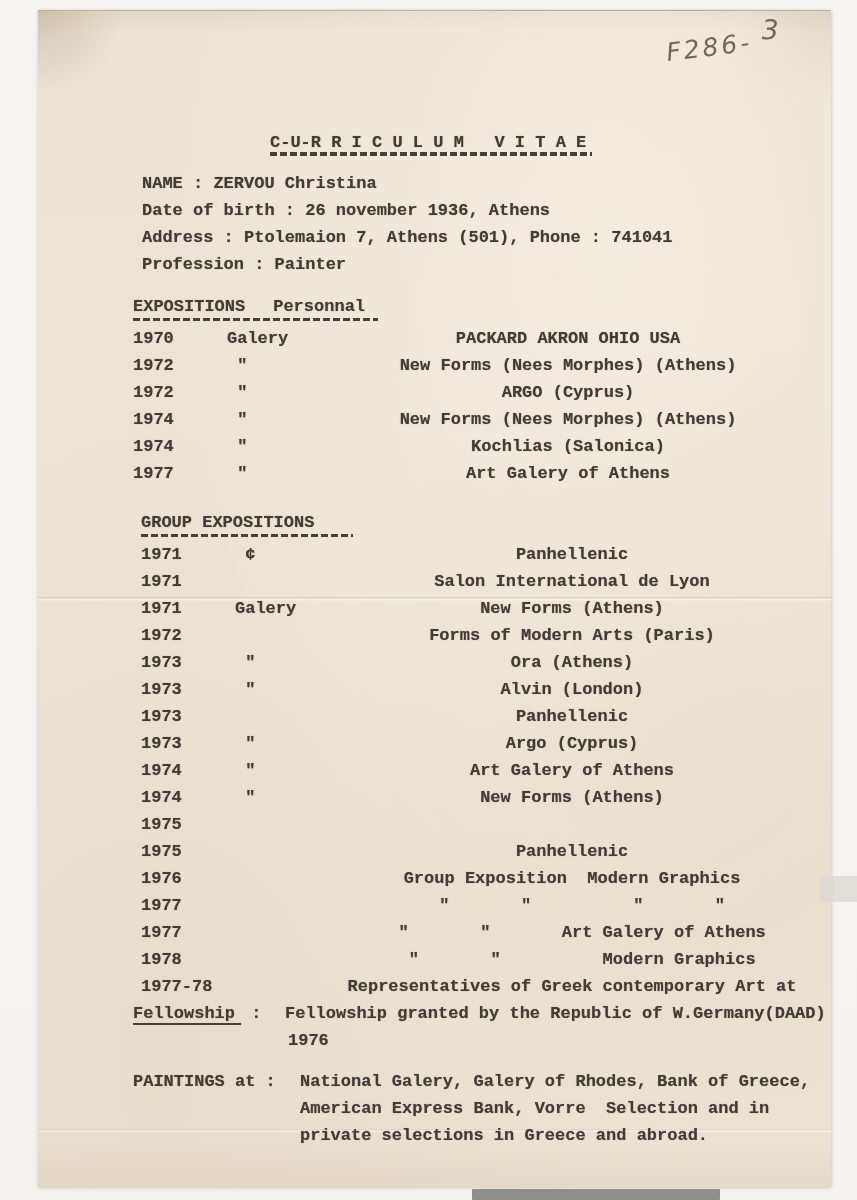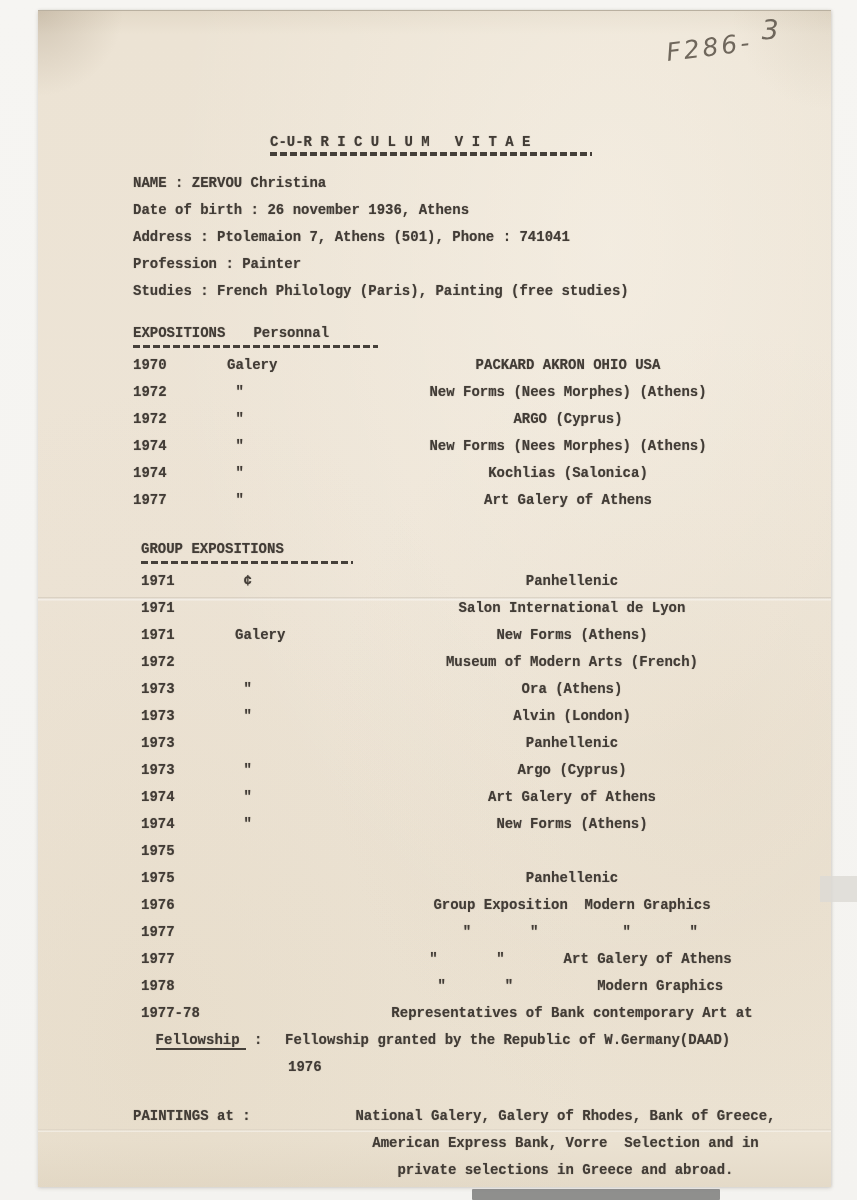--- a/index.html
+++ b/index.html
@@ -39,54 +39,54 @@
   .annotation{
     position:absolute; right:48px; top:18px;
     font-family:"DejaVu Sans",sans-serif; font-style:italic;
     color:#6f675c; font-size:25px; letter-spacing:3px;
     transform:rotate(-7deg); white-space:pre;
   }
   .annotation .raised{display:inline-block; transform:translateY(-9px) rotate(6deg); font-size:27px;}
   .content{
     position:absolute; left:0; top:0; right:0; bottom:0;
     padding:118px 0 0 95px;
-    color:#423c36; font-size:14px; font-weight:700; letter-spacing:0;
+    color:#423c36; font-size:17px; font-weight:700; letter-spacing:0;
     text-shadow:0 0 1px rgba(66,60,54,0.55);
   }
   .line, .row, .sec-head, .title{height:27px; line-height:27px; white-space:pre;}
   .title-block{margin-left:137px; margin-bottom:14px;}
   .dash-ul{
     height:4px; margin-top:-4px;
     background:repeating-linear-gradient(90deg,#45403a 0 7px, rgba(0,0,0,0) 7px 10px);
   }
   .title-ul{width:322px;}
-  .personal{margin-bottom:15px;}
+  .personal{margin-bottom:15px;margin-left:9px;}
   .sec-sub{margin-left:28px;}
   .sec-ul{
     height:3px; margin-top:-2px; margin-bottom:4px;
     background:repeating-linear-gradient(90deg,#45403a 0 7px, rgba(0,0,0,0) 7px 10px);
   }
   .ul-expo{width:245px;}
   .ul-group{width:212px;}
   .sec-expo{margin-top:0px;}
   .sec-group{margin-top:22px;margin-left:8px;}
   .row{display:flex;}
   .cell{white-space:pre; display:block;}
   .cell.year{width:94px; flex:0 0 94px;}
   .cell.marker{width:78px; flex:0 0 78px;}
   .cell.desc{flex:1 1 auto;text-align:center;}
   .museums-line{margin-left:162px;}
-  .fellow-row{display:flex;text-align:center;}
+  .fellow-row{display:flex;}
   .fellow-label{flex:0 0 152px; white-space:pre;}
   .fellow-label .uword{border-bottom:2px solid #45403a; padding-right:6px;}
   .fellow-text{white-space:pre;}
   .fellow-year{margin-left:155px;}
-  .paint-row{display:flex; margin-top:22px;}
+  .paint-row{display:flex; margin-top:14px;}
   .paint-label{flex:0 0 167px; white-space:pre;}
-  .paint-lines{flex:1 1 auto;text-align:center;}
+  .paint-lines{flex:1 1 auto;}
 </style>
 </head>
 <body>
 
 <div class="stage">
   <div class="paper">
     <div class="crease-mid"></div>
     <div class="crease-low"></div>
 
     <div class="annotation"><span>F286-</span> <span class="raised">3</span></div>
@@ -96,21 +96,20 @@
       <div class="title-block">
         <div class="title">C-U-R R I C U L U M   V I T A E</div>
         <div class="dash-ul title-ul"></div>
       </div>
 
       <div class="personal" id="personal-lines">
           <div class="line">NAME : ZERVOU Christina</div>
           <div class="line">Date of birth : 26 november 1936, Athens</div>
           <div class="line">Address : Ptolemaion 7, Athens (501), Phone : 741041</div>
           <div class="line">Profession : Painter</div>
-          <div class="line">Studies : French Philology (Paris), Painting (free studies)</div>
         </div>
 
       <div class="section sec-expo">
         <div class="sec-head"><span>EXPOSITIONS</span><span class="sec-sub">Personnal</span></div>
         <div class="dash-ul sec-ul ul-expo"></div>
         <div id="expo-rows">
             <div class="row"><span class="cell year">1970</span><span class="cell marker">Galery</span><span class="cell desc">PACKARD AKRON OHIO USA</span></div>
             <div class="row"><span class="cell year">1972</span><span class="cell marker"> "</span><span class="cell desc">New Forms (Nees Morphes) (Athens)</span></div>
             <div class="row"><span class="cell year">1972</span><span class="cell marker"> "</span><span class="cell desc">ARGO (Cyprus)</span></div>
             <div class="row"><span class="cell year">1974</span><span class="cell marker"> "</span><span class="cell desc">New Forms (Nees Morphes) (Athens)</span></div>
@@ -119,34 +118,34 @@
           </div>
       </div>
 
       <div class="section sec-group">
         <div class="sec-head"><span>GROUP EXPOSITIONS</span></div>
         <div class="dash-ul sec-ul ul-group"></div>
         <div id="group-rows">
             <div class="row"><span class="cell year">1971</span><span class="cell marker"> ¢</span><span class="cell desc">Panhellenic</span></div>
             <div class="row"><span class="cell year">1971</span><span class="cell marker"></span><span class="cell desc">Salon International de Lyon</span></div>
             <div class="row"><span class="cell year">1971</span><span class="cell marker">Galery</span><span class="cell desc">New Forms (Athens)</span></div>
-            <div class="row"><span class="cell year">1972</span><span class="cell marker"></span><span class="cell desc">Museum of Modern Arts (French)</span></div>
+            <div class="row"><span class="cell year">1972</span><span class="cell marker"></span><span class="cell desc">Forms of Modern Arts (Paris)</span></div>
             <div class="row"><span class="cell year">1973</span><span class="cell marker"> "</span><span class="cell desc">Ora (Athens)</span></div>
             <div class="row"><span class="cell year">1973</span><span class="cell marker"> "</span><span class="cell desc">Alvin (London)</span></div>
             <div class="row"><span class="cell year">1973</span><span class="cell marker"></span><span class="cell desc">Panhellenic</span></div>
             <div class="row"><span class="cell year">1973</span><span class="cell marker"> "</span><span class="cell desc">Argo (Cyprus)</span></div>
             <div class="row"><span class="cell year">1974</span><span class="cell marker"> "</span><span class="cell desc">Art Galery of Athens</span></div>
             <div class="row"><span class="cell year">1974</span><span class="cell marker"> "</span><span class="cell desc">New Forms (Athens)</span></div>
             <div class="row"><span class="cell year">1975</span><span class="cell marker"></span></div>
             <div class="row"><span class="cell year">1975</span><span class="cell marker"></span><span class="cell desc">Panhellenic</span></div>
             <div class="row"><span class="cell year">1976</span><span class="cell marker"></span><span class="cell desc">Group Exposition  Modern Graphics</span></div>
             <div class="row"><span class="cell year">1977</span><span class="cell marker"></span><span class="cell desc">  "       "          "       "</span></div>
             <div class="row"><span class="cell year">1977</span><span class="cell marker"></span><span class="cell desc">  "       "       Art Galery of Athens</span></div>
             <div class="row"><span class="cell year">1978</span><span class="cell marker"></span><span class="cell desc">  "       "          Modern Graphics</span></div>
-            <div class="row"><span class="cell year">1977-78</span><span class="cell marker"></span><span class="cell desc">Representatives of Bank contemporary Art at</span></div>
+            <div class="row"><span class="cell year">1977-78</span><span class="cell marker"></span><span class="cell desc">Representatives of Greek contemporary Art at</span></div>
           </div>
       </div>
 
 
       <div class="fellow-row">
         <span class="fellow-label line"><span class="uword">Fellowship</span> <span>:</span></span>
         <span class="fellow-text line">Fellowship granted by the Republic of W.Germany(DAAD)</span>
       </div>
       <div class="line fellow-year">1976</div>
 

